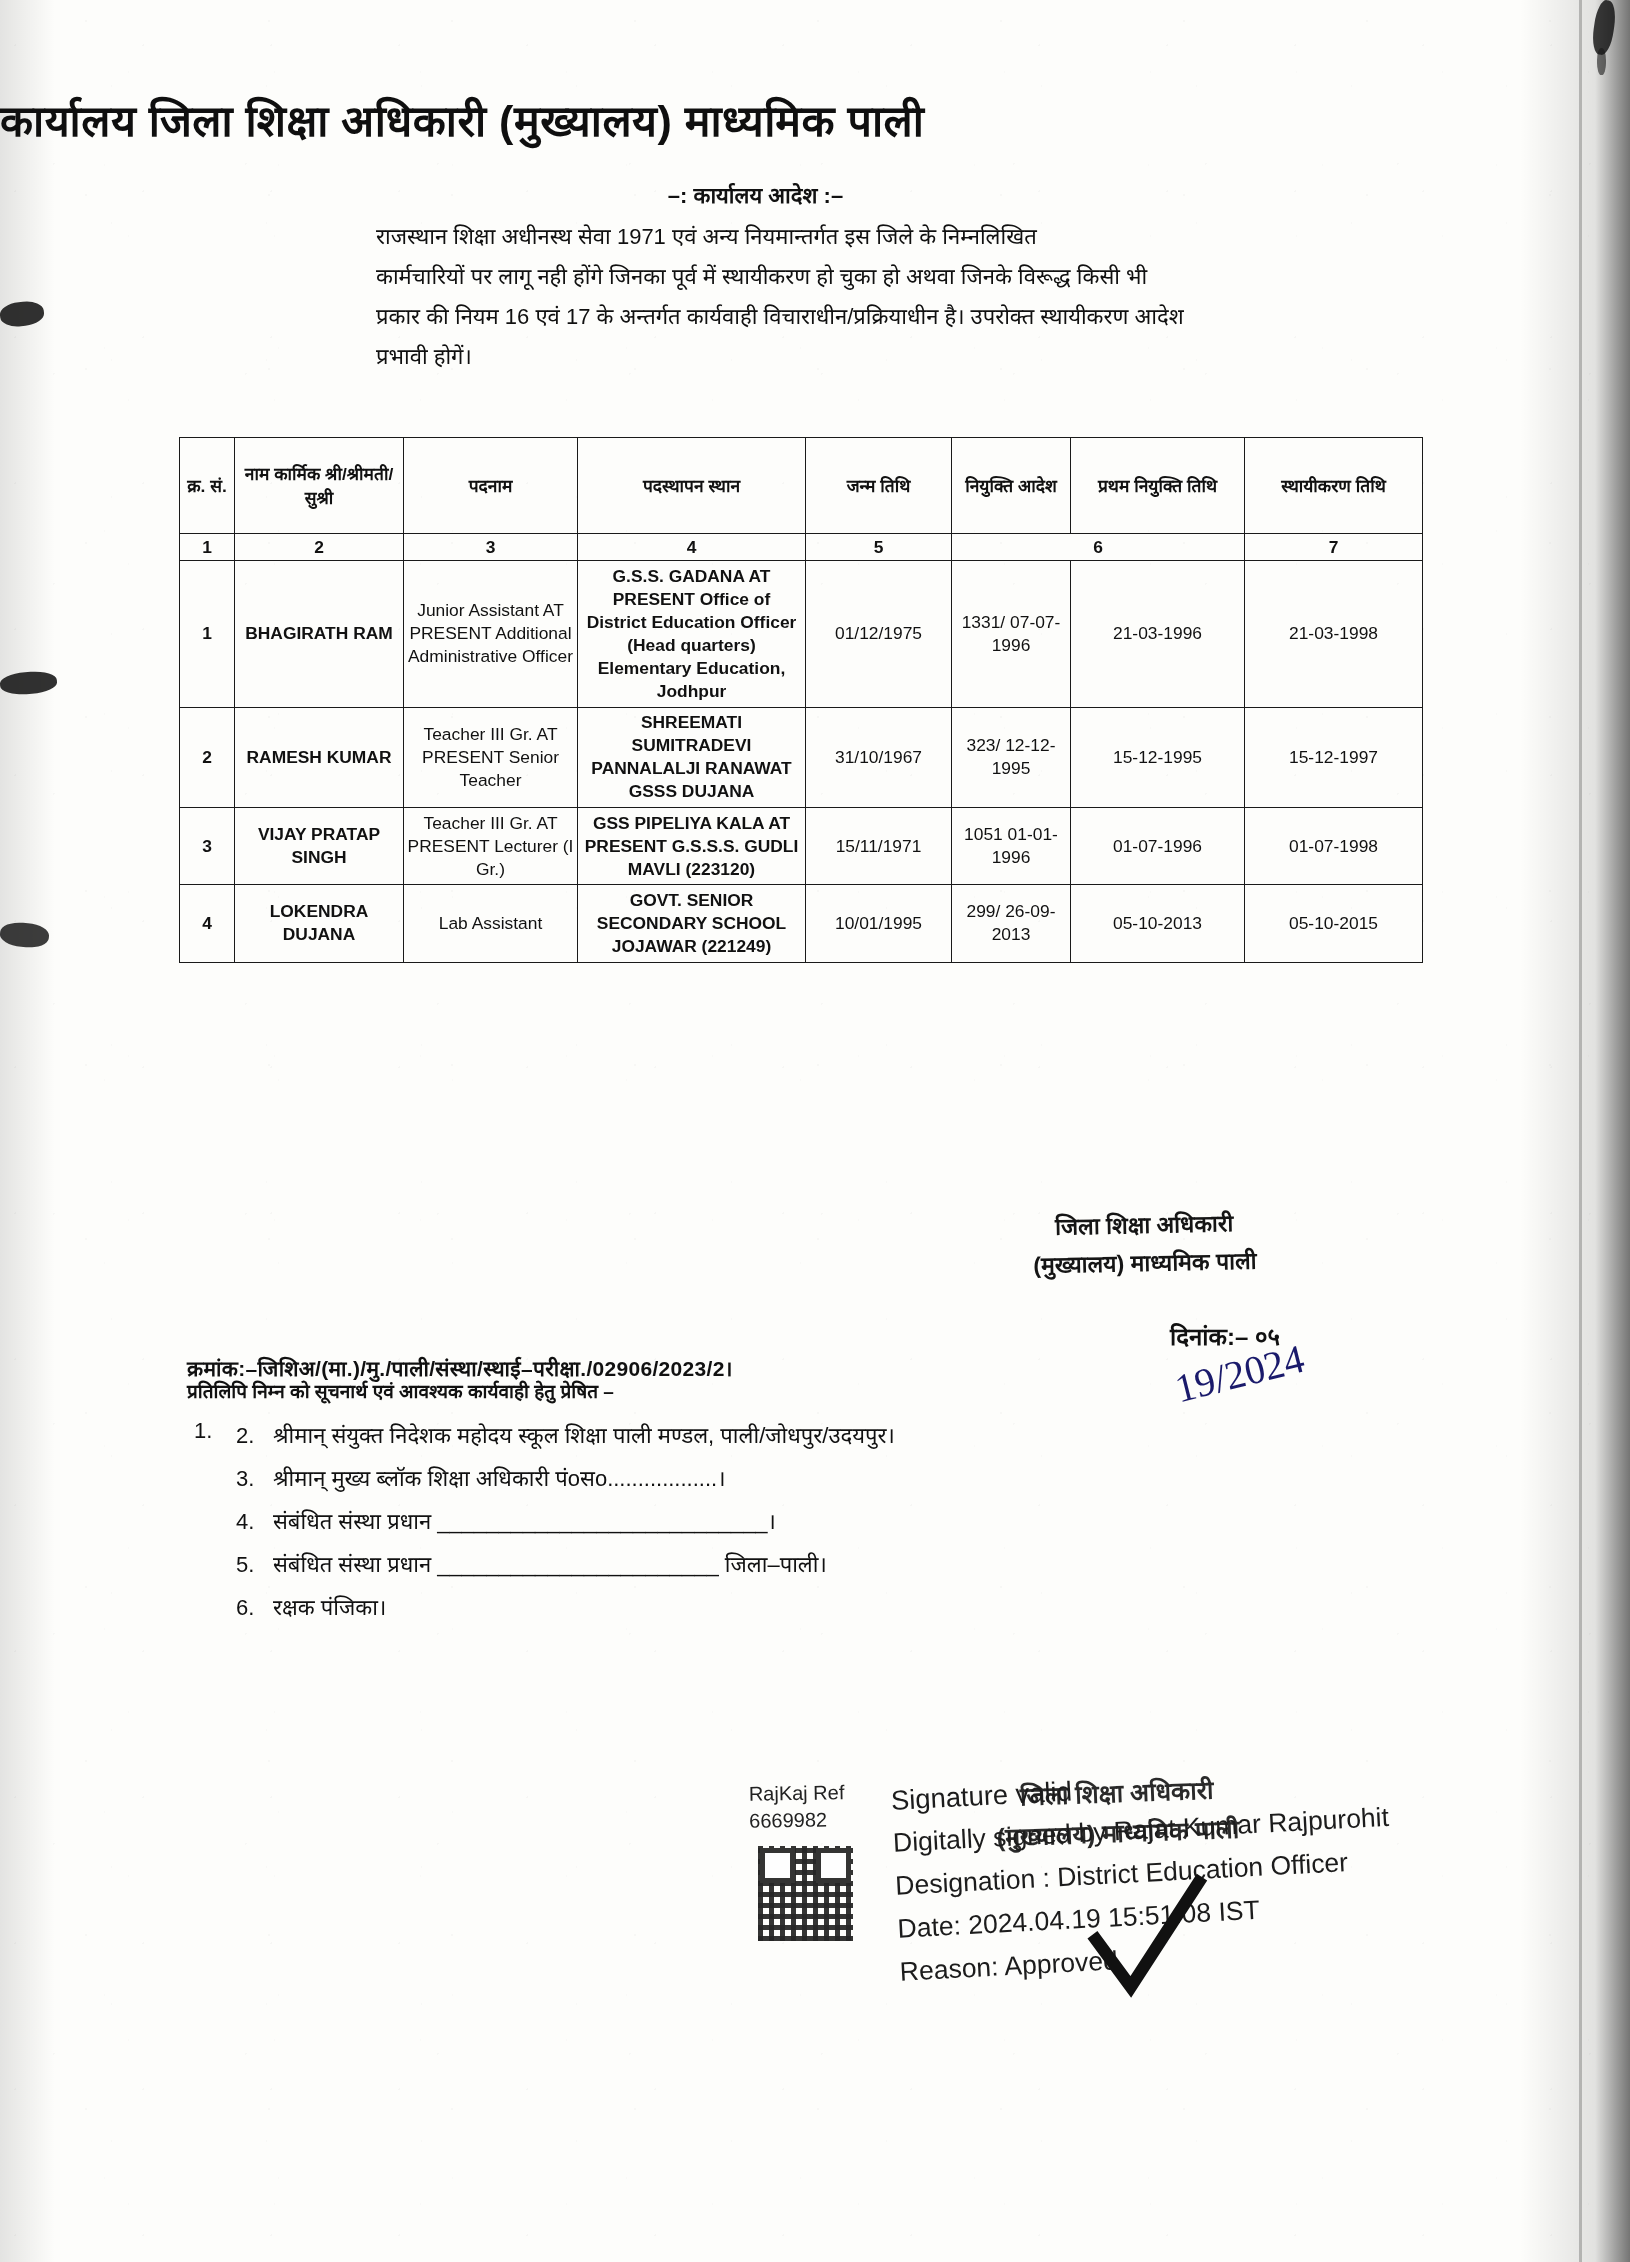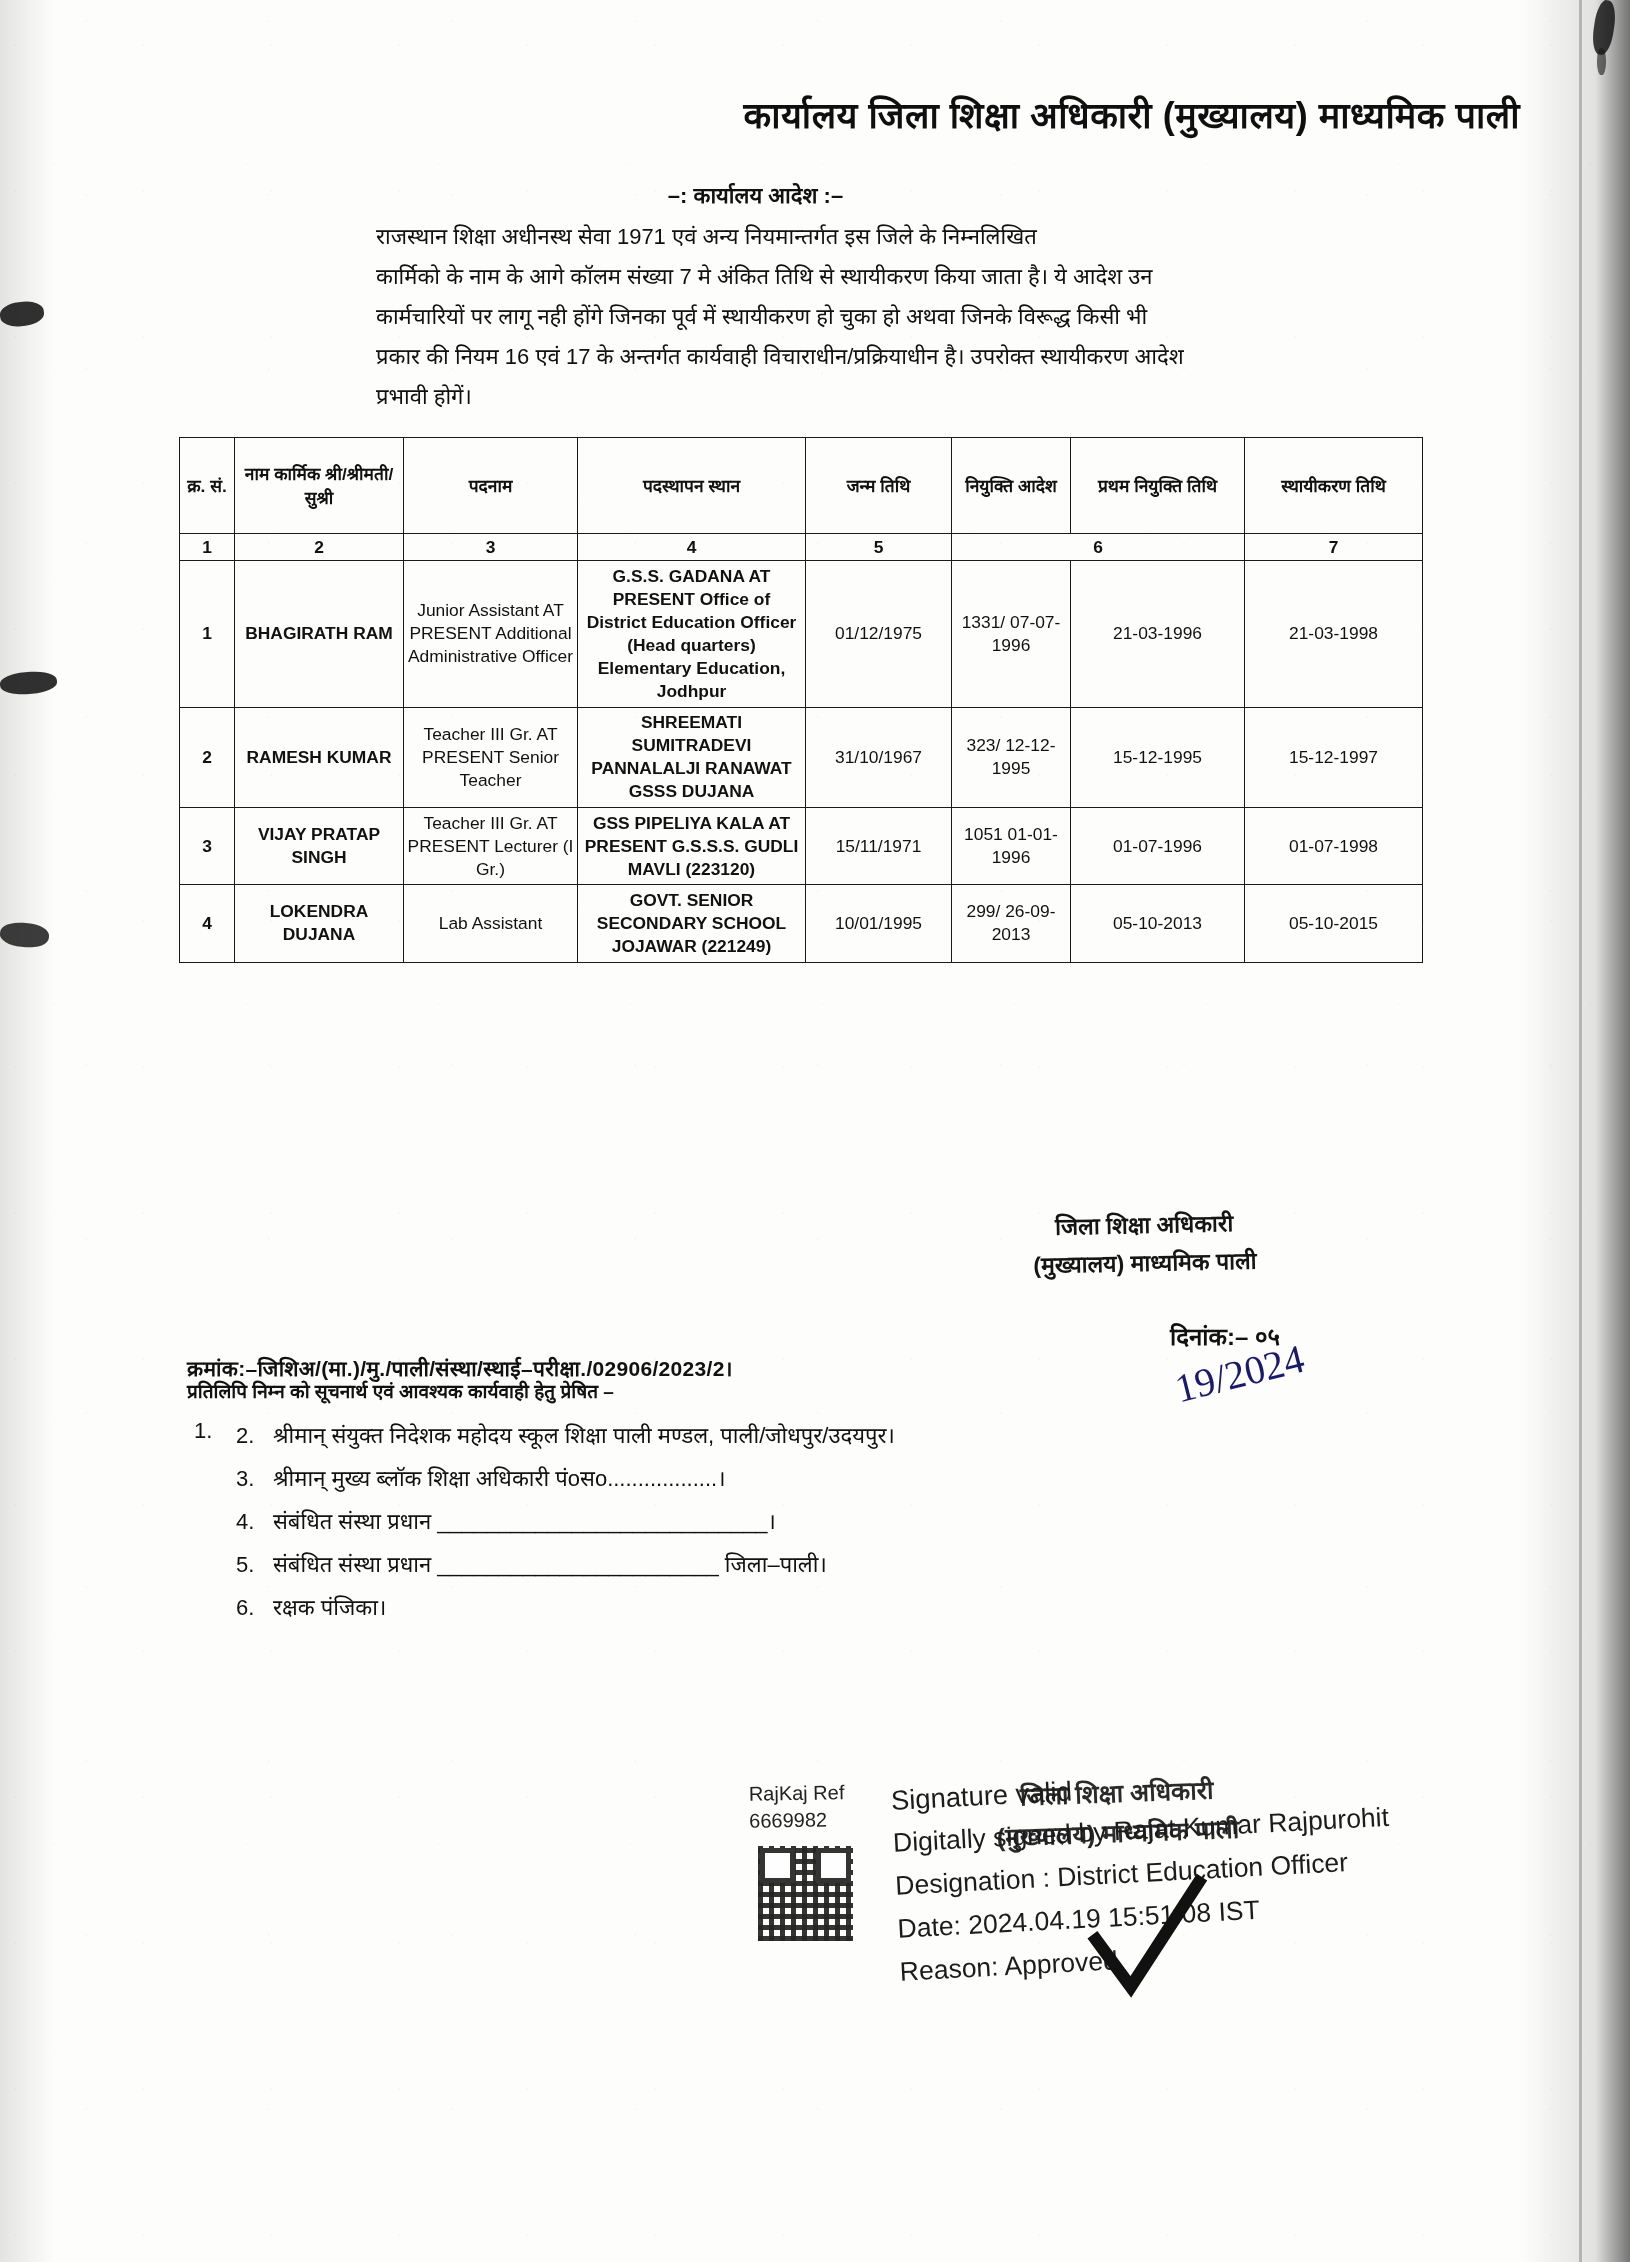--- a/index.html
+++ b/index.html
@@ -62,22 +62,22 @@
   .content {
     position: absolute;
     left: 0; top: 0; right: 0; bottom: 0;
   }
 
   
   .doc-title {
     position: absolute;
     left: 0; right: 110px;
     top: 90px;
-    text-align: right;
-    font-size: 36px;
+    text-align: left;
+    font-size: 43px;
     font-weight: 700;
     letter-spacing: 0.5px;
     color: #0f0f0f;
   }
   .order-label {
     position: absolute;
     left: 0; right: 119px;
     top: 179px;
     text-align: center;
     font-size: 22px;
@@ -282,21 +282,20 @@
   <div class="edge-right2"></div>
 </div>
 
 <div class="content">
 
   <div class="doc-title">कार्यालय जिला शिक्षा अधिकारी (मुख्यालय) माध्यमिक पाली</div>
   <div class="order-label">–: कार्यालय आदेश :–</div>
 
   <div class="para">
     <span class="ln">राजस्थान शिक्षा अधीनस्थ सेवा 1971 एवं अन्य नियमान्तर्गत इस जिले के निम्नलिखित</span>
-    <span class="ln">कार्मिको के नाम के आगे कॉलम संख्या 7 मे अंकित तिथि से स्थायीकरण किया जाता है। ये आदेश उन</span>
     <span class="ln">कार्मचारियों पर लागू नही होंगे जिनका पूर्व में स्थायीकरण हो चुका हो अथवा जिनके विरूद्ध किसी भी</span>
     <span class="ln">प्रकार की नियम 16 एवं 17 के अन्तर्गत कार्यवाही विचाराधीन/प्रक्रियाधीन है। उपरोक्त स्थायीकरण आदेश</span>
     <span class="ln">प्रभावी होगें।</span>
   </div>
 
   <div class="tbl-wrap">
     <table class="main">
       <colgroup>
         <col style="width:55px">
         <col style="width:169px">

